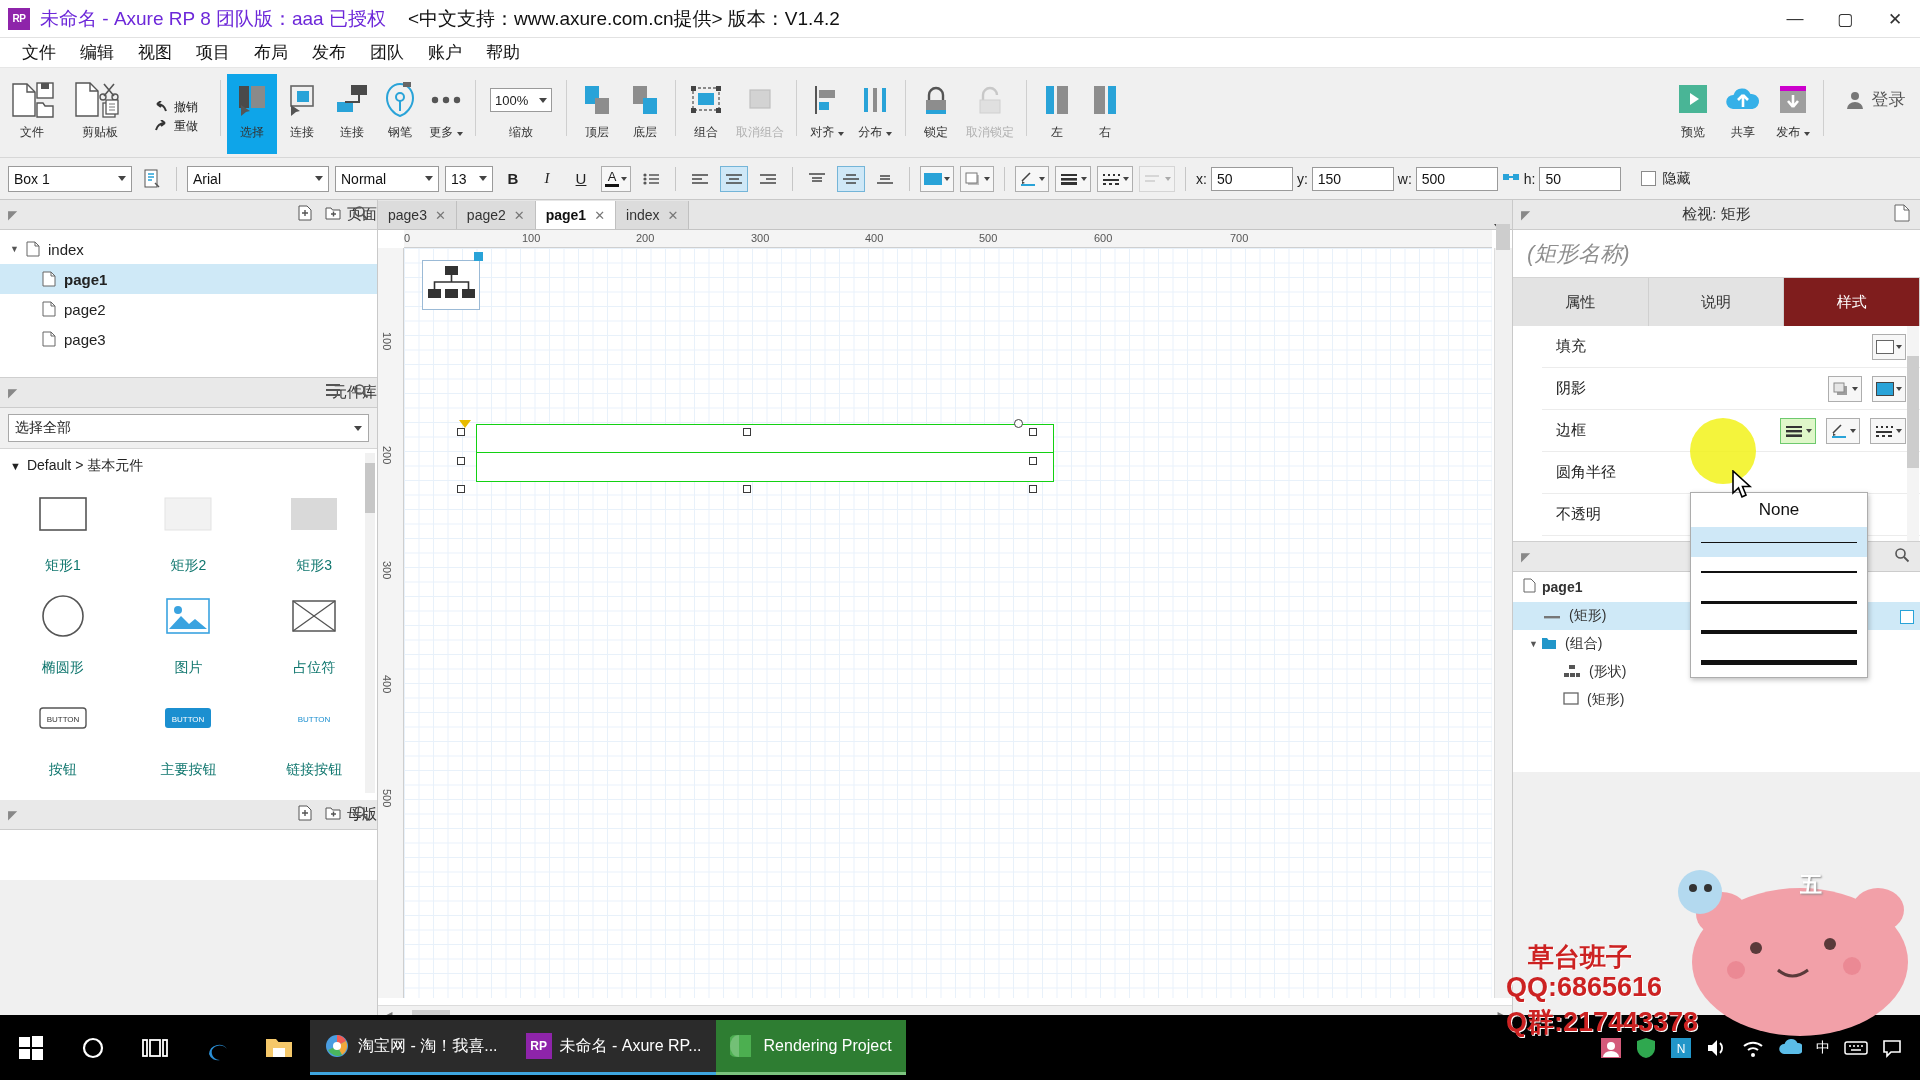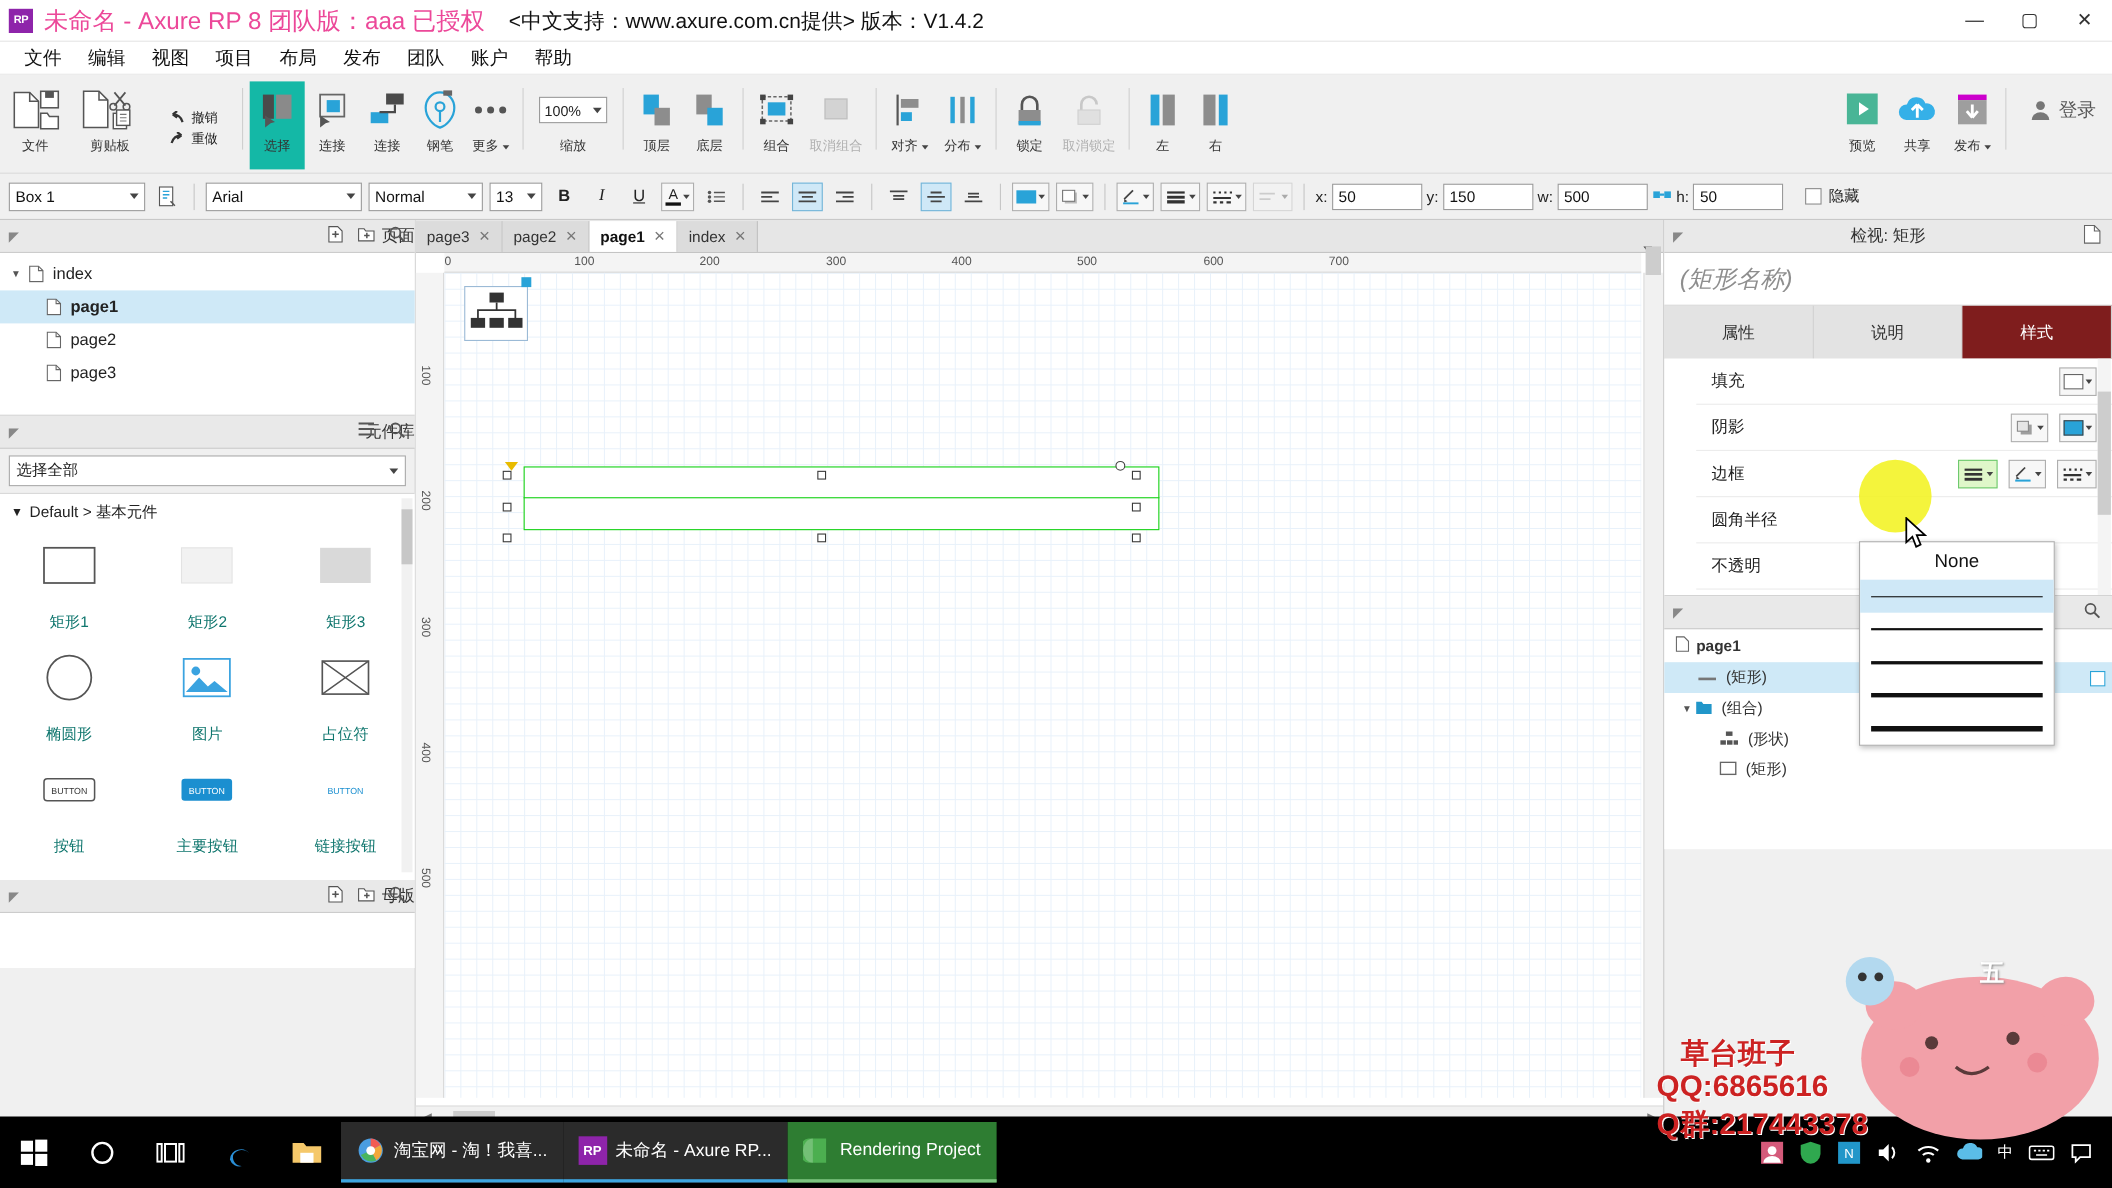--- a/index.html
+++ b/index.html
@@ -17,21 +17,21 @@
   .titlebar{
     position:absolute; left:0; top:0; width:1920px; height:38px;
     background:#ffffff; display:flex; align-items:center;
     border-bottom:1px solid #e2e2e2;
   }
   .app-icon{
     width:22px;height:22px;margin-left:8px;background:#8e24aa;color:#fff;
     font-size:10px;font-weight:bold;display:flex;align-items:center;justify-content:center;
     letter-spacing:-0.5px;
   }
-  .title-text{ margin-left:10px; font-size:22px; color:#ec4899; white-space:nowrap; }
+  .title-text{ margin-left:10px; font-size:19px; color:#6d28d9; white-space:nowrap; }
   .title-sub{ margin-left:22px; font-size:19px; color:#111; white-space:nowrap;}
   .win-btns{ position:absolute; right:0; top:0; height:38px; display:flex;}
   .win-btn{ width:50px;height:38px;display:flex;align-items:center;justify-content:center;
             font-size:17px;color:#333;}
 
   
   .menubar{
     position:absolute; left:0; top:38px; width:1920px; height:30px;
     background:#ffffff; display:flex; align-items:center; padding-left:10px;
     border-bottom:1px solid #e6e6e6;
@@ -296,21 +296,21 @@
           <svg width="18" height="14" viewBox="0 0 18 14">
             <path d="M4 10 Q6 3 13 3 M13 3 l-4 -3 M13 3 l-4 3" stroke="#333" stroke-width="2" fill="none"></path>
           </svg>
           <span>重做</span>
         </div>
       </div>
     </div>
 
     <div class="tb-sep"></div>
 
-    <div class="tb-item" style="background:#14b8a6">
+    <div class="tb-item" style="background:#0ea5e9">
       <div class="ic">
         <svg width="38" height="36" viewBox="0 0 38 36">
           <rect x="6" y="4" width="10" height="22" fill="#4a4a4a"></rect>
           <rect x="18" y="4" width="14" height="22" fill="#8a8a8a"></rect>
           <path d="M8 34 l0 -11 l9 6 l-4 1 z" fill="#555"></path>
         </svg>
       </div>
       <div class="tb-lab">选择</div>
     </div>
 
@@ -939,21 +939,21 @@
     </div>
 
     <div class="ruler-h">
       <span class="rtick" style="left:0px">0</span>
       <span class="rtick" style="left:118px">100</span>
       <span class="rtick" style="left:232px">200</span>
       <span class="rtick" style="left:347px">300</span>
       <span class="rtick" style="left:461px">400</span>
       <span class="rtick" style="left:575px">500</span>
       <span class="rtick" style="left:690px">600</span>
-      <span class="rtick" style="left:804px">700</span>
+      <span class="rtick" style="left:826px">700</span>
     </div>
 
     <div class="ruler-v">
       <span class="rvtick" style="top:84px">100</span>
       <span class="rvtick" style="top:198px">200</span>
       <span class="rvtick" style="top:313px">300</span>
       <span class="rvtick" style="top:427px">400</span>
       <span class="rvtick" style="top:541px">500</span>
     </div>
 

